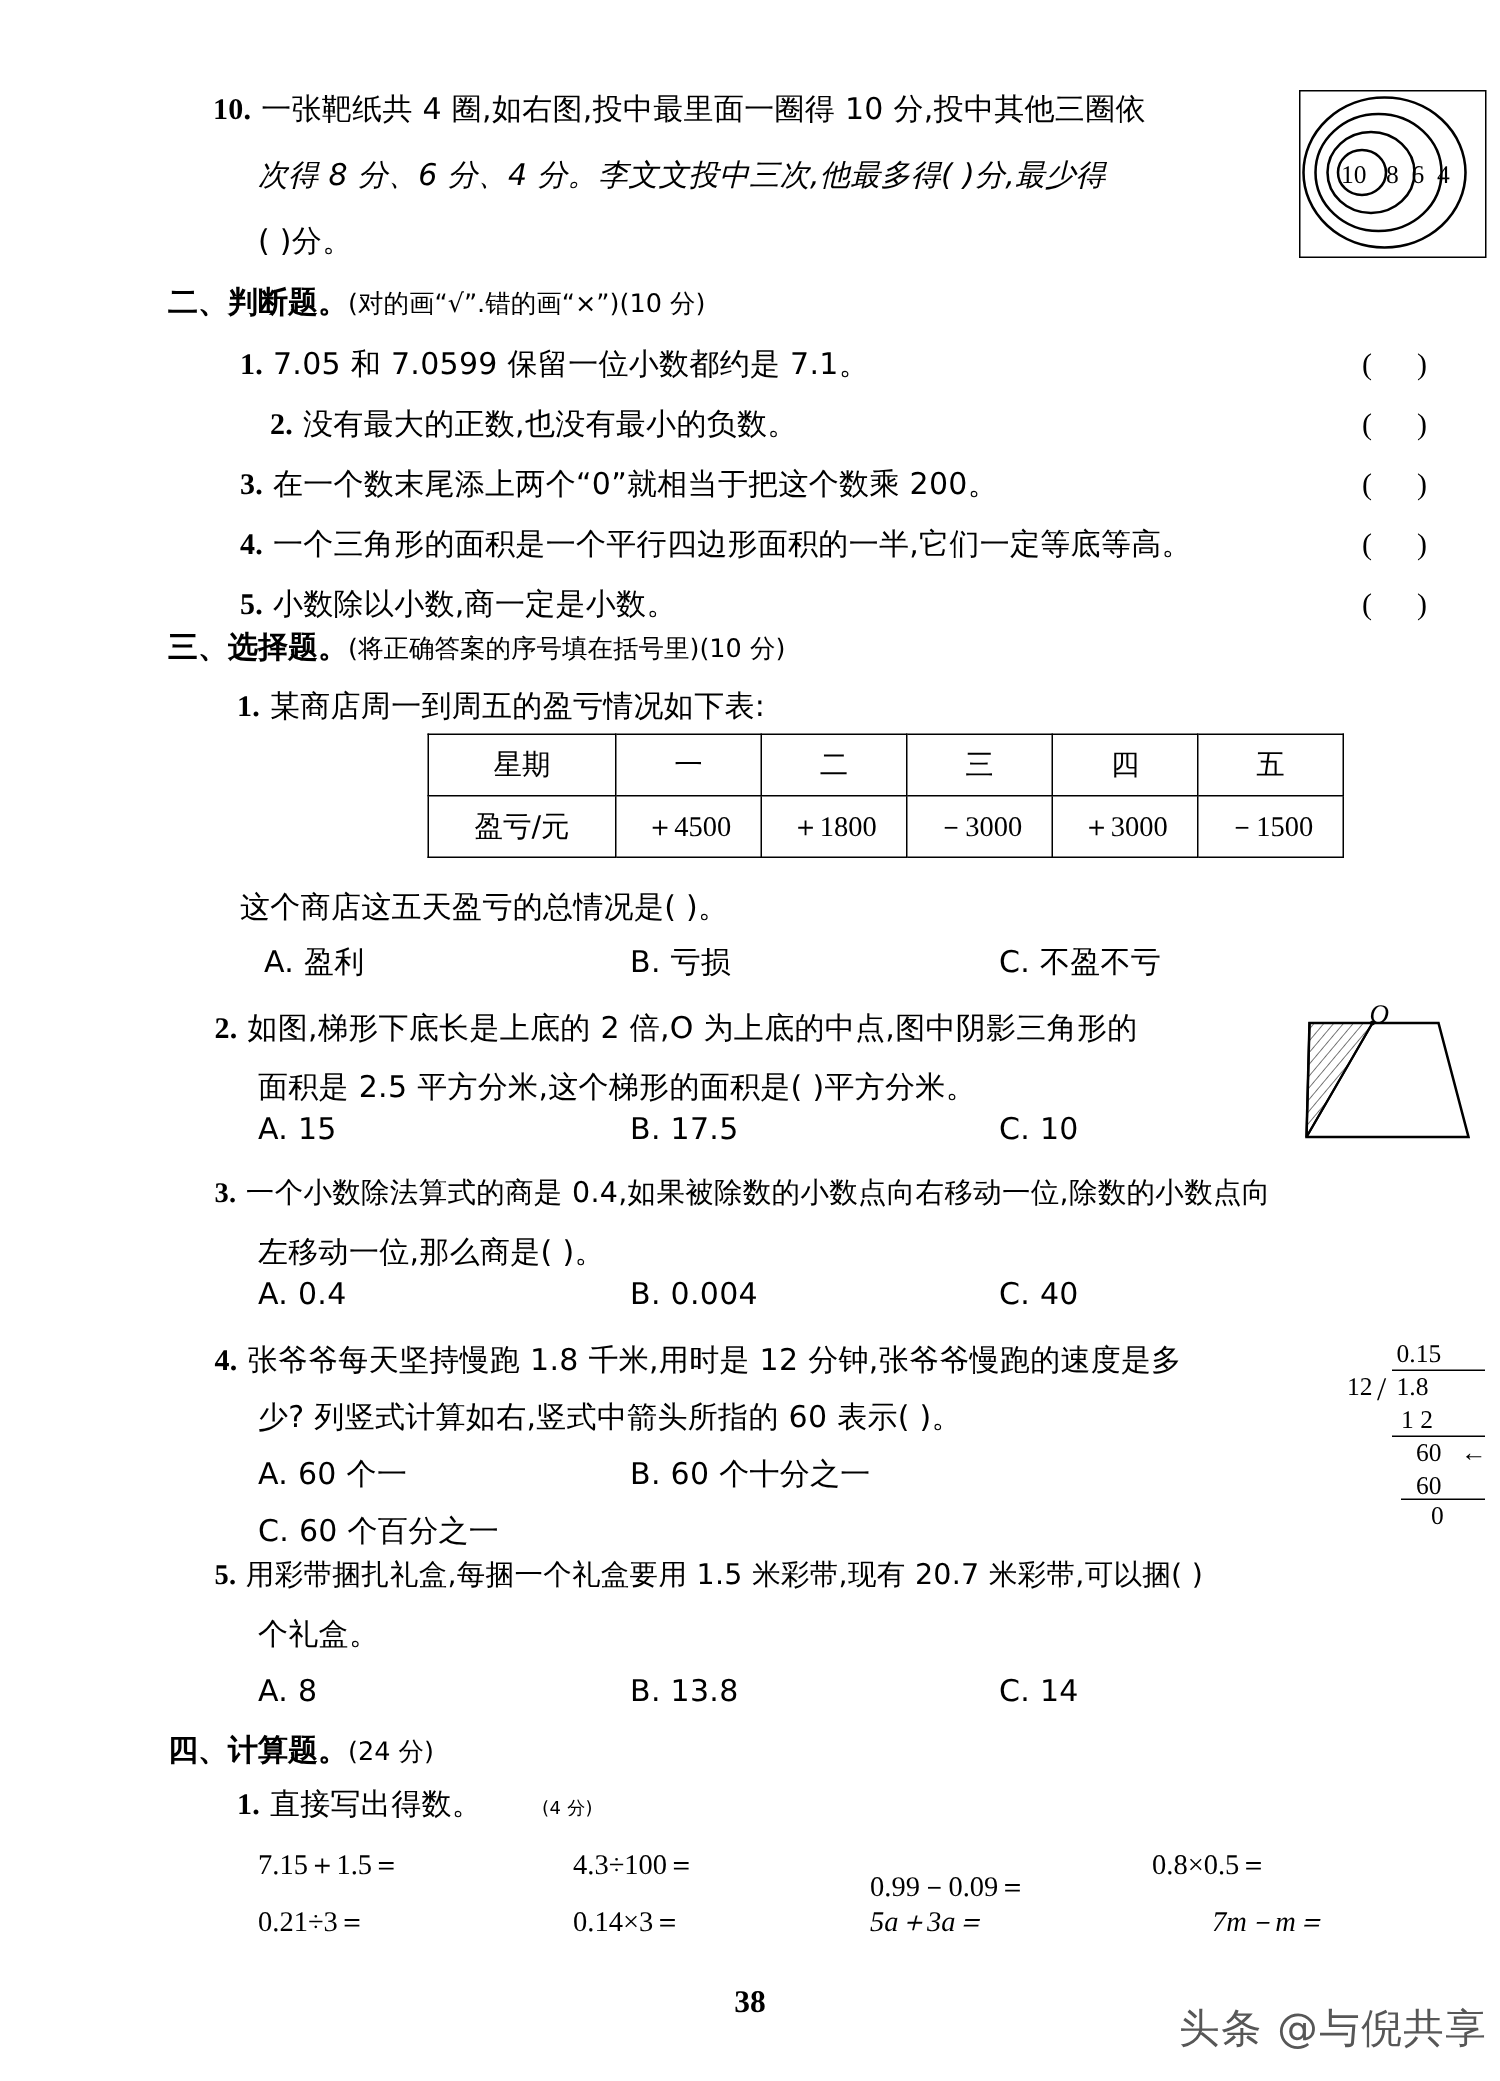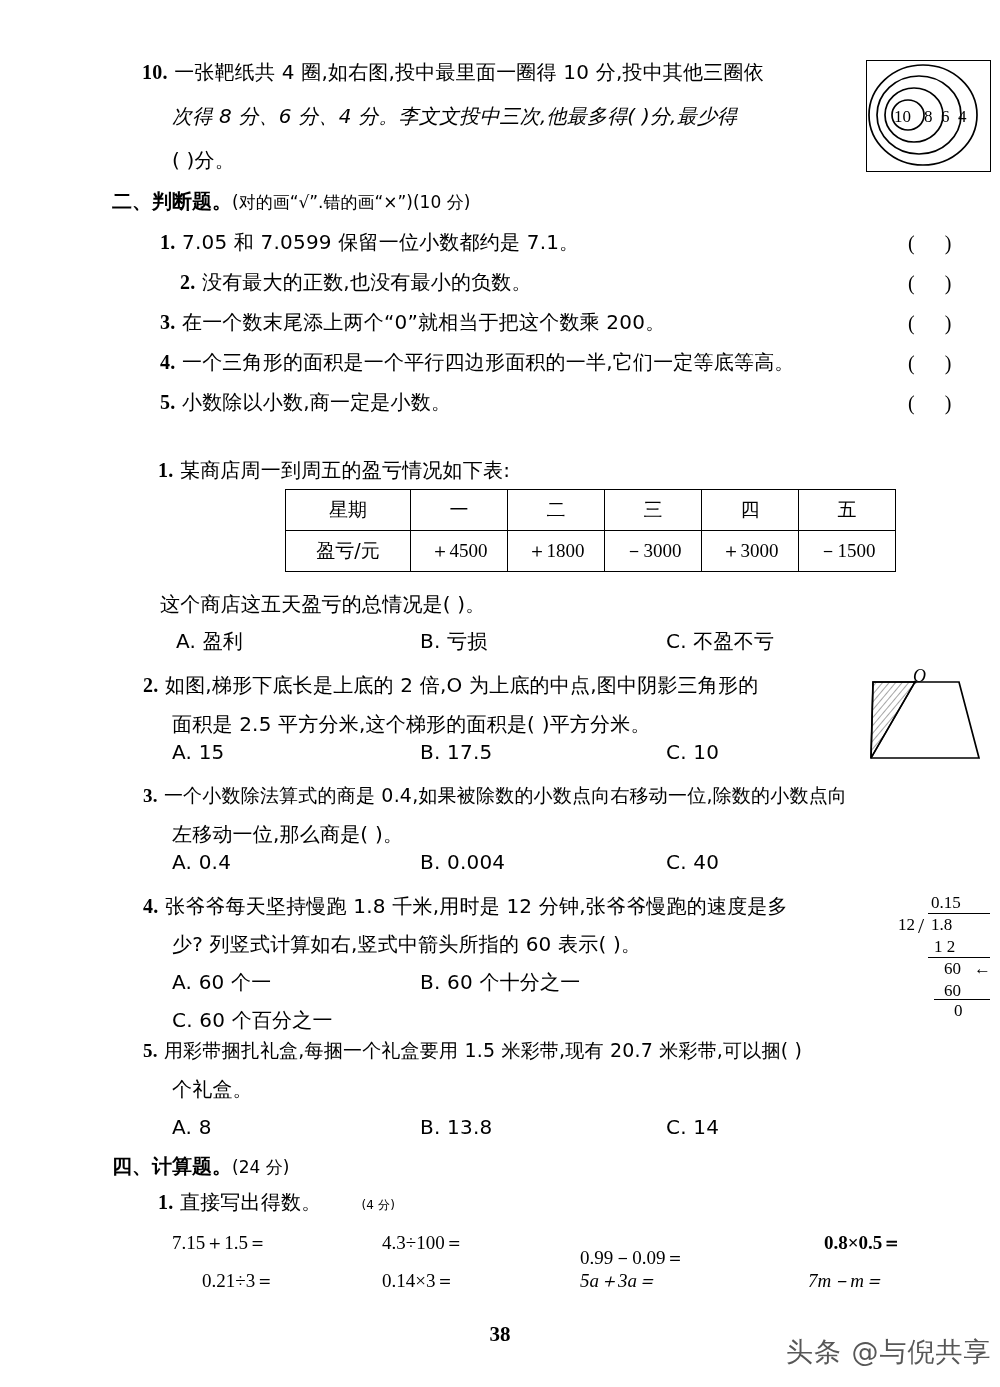--- a/index.html
+++ b/index.html
@@ -211,20 +211,23 @@
     <span>一个三角形的面积是一个平行四边形面积的一半,它们一定等底等高。</span>
   </div>
   <div class="tf-paren" style="left:908px; top:352px;">(&nbsp;&nbsp;&nbsp;&nbsp;&nbsp;&nbsp;)</div>
 
   <div class="line cn" style="left:160px; top:392px;">
     <span class="qnum serifnum">5.</span>
     <span>小数除以小数,商一定是小数。</span>
   </div>
   <div class="tf-paren" style="left:908px; top:392px;">(&nbsp;&nbsp;&nbsp;&nbsp;&nbsp;&nbsp;)</div>
 
+  <div class="sec-head cn" style="left:112px; top:418px;">
+    <span>三、选择题。</span><span class="paren">(将正确答案的序号填在括号里)(10 分)</span>
+  </div>
 
   <div class="line cn" style="left:158px; top:460px;">
     <span class="qnum serifnum">1.</span>
     <span>某商店周一到周五的盈亏情况如下表:</span>
   </div>
 
   <table class="profit-table">
     <tbody>
         <tr>
       <td class="hdr">星期</td>
@@ -321,23 +324,23 @@
   </div>
 
   <div class="line cn" style="left:158px; top:1192px;">
     <span class="qnum serifnum">1.</span>
     <span>直接写出得数。</span><span style="font-size:12px;margin-left:40px;">(4 分)</span>
   </div>
 
   <div class="calc-item" style="left:172px; top:1230px;">7.15＋1.5＝</div>
   <div class="calc-item" style="left:382px; top:1230px;">4.3÷100＝</div>
   <div class="calc-item" style="left:580px; top:1230px;margin-top:15px;">0.99－0.09＝</div>
-  <div class="calc-item" style="left:824px; top:1230px;font-weight:bold;">0.8×0.5＝</div>
-
-  <div class="calc-item" style="left:172px; top:1268px;margin-left:30px;">0.21÷3＝</div>
+  <div class="calc-item" style="left:768px; top:1230px;">0.8×0.5＝</div>
+
+  <div class="calc-item" style="left:172px; top:1268px;">0.21÷3＝</div>
   <div class="calc-item" style="left:382px; top:1268px;">0.14×3＝</div>
   <div class="calc-item" style="left:580px; top:1268px; font-style:italic;">5a＋3a＝</div>
   <div class="calc-item" style="left:808px; top:1268px; font-style:italic;">7m－m＝</div>
 
   <div class="page-num">38</div>
   <div class="watermark">头条 @与倪共享</div>
 
 </div>
 
 </body></html>

